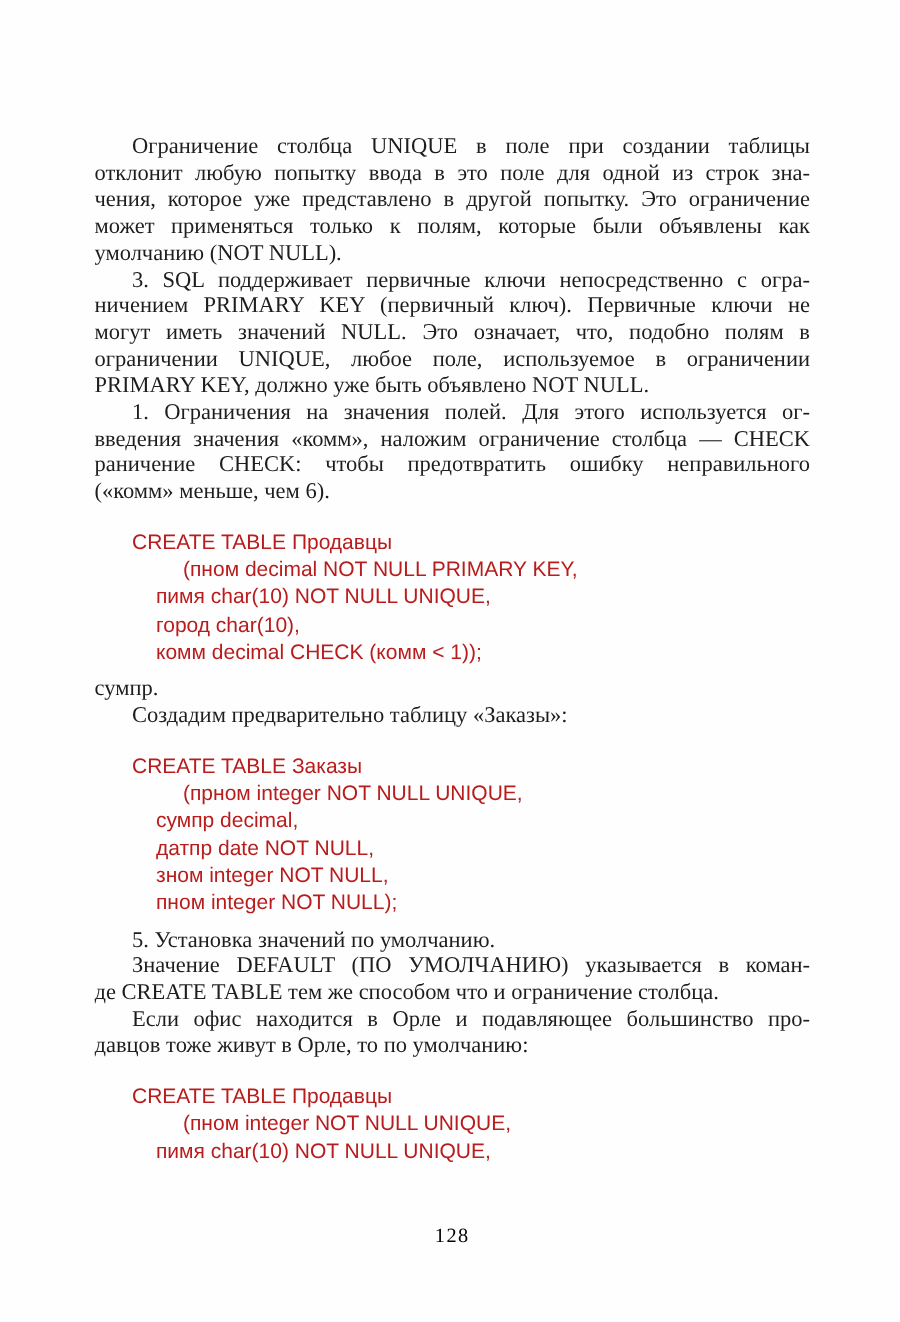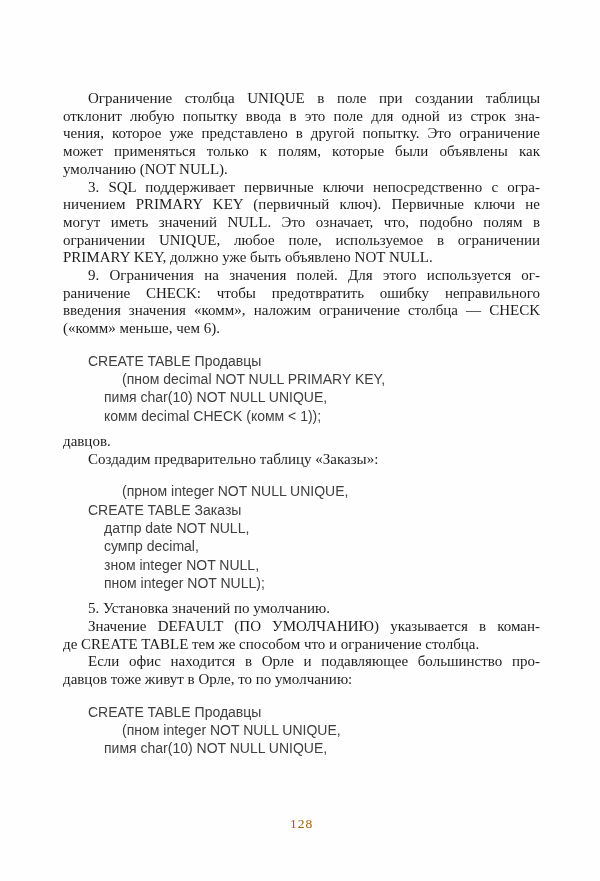--- a/index.html
+++ b/index.html
@@ -44,37 +44,37 @@
     text-align-last: left;
   }
   .code {
     margin: 14px 0 8px 25px;
     font-family: "Liberation Sans", sans-serif;
   }
   .code-line {
     font-size: 14px;
     line-height: 18.3px;
     white-space: nowrap;
-    color: #404040;
+    color: #b91c1c;
   }
   .code-line.open {
     margin-left: 34px;
   }
   .code-line.cont {
     margin-left: 16px;
   }
   .page-number {
     position: absolute;
     left: 63px;
     top: 816px;
     width: 477px;
     text-align: center;
     font-size: 13.5px;
     letter-spacing: 1px;
-    color: #a16207;
+    color: #000000;
   }
 </style>
 </head>
 <body>
 
 <div class="page">
   <div class="text-column" id="content">
       <div class="para">
         <div class="line ind">Ограничение столбца UNIQUE в поле при создании таблицы</div>
         <div class="line">отклонит любую попытку ввода в это поле для одной из строк зна-</div>
@@ -83,42 +83,43 @@
         <div class="line endp">умолчанию (NOT NULL).</div>
       </div>
       <div class="para">
         <div class="line ind">3. SQL поддерживает первичные ключи непосредственно с огра-</div>
         <div class="line">ничением PRIMARY KEY (первичный ключ). Первичные ключи не</div>
         <div class="line">могут иметь значений NULL. Это означает, что, подобно полям в</div>
         <div class="line">ограничении UNIQUE, любое поле, используемое в ограничении</div>
         <div class="line endp">PRIMARY KEY, должно уже быть объявлено NOT NULL.</div>
       </div>
       <div class="para">
-        <div class="line ind">9. Ограничения на значения полей. Для этого используется ог-</div>
+        <div class="line ind">1. Ограничения на значения полей. Для этого используется ог-</div>
+        <div class="line">введения значения «комм», наложим ограничение столбца — CHECK</div>
         <div class="line">раничение CHECK: чтобы предотвратить ошибку неправильного</div>
-        <div class="line">введения значения «комм», наложим ограничение столбца — CHECK</div>
         <div class="line endp">(«комм» меньше, чем 6).</div>
       </div>
       <div class="code">
         <div class="code-line">CREATE TABLE Продавцы</div>
         <div class="code-line open">(пном decimal NOT NULL PRIMARY KEY,</div>
         <div class="code-line cont">пимя char(10) NOT NULL UNIQUE,</div>
+        <div class="code-line cont">город char(10),</div>
         <div class="code-line cont">комм decimal CHECK (комм &lt; 1));</div>
       </div>
       <div class="para">
-        <div class="line endp">давцов.</div>
+        <div class="line endp">сумпр.</div>
       </div>
       <div class="para">
         <div class="line ind endp">Создадим предварительно таблицу «Заказы»:</div>
       </div>
       <div class="code">
+        <div class="code-line">CREATE TABLE Заказы</div>
         <div class="code-line open">(прном integer NOT NULL UNIQUE,</div>
-        <div class="code-line">CREATE TABLE Заказы</div>
+        <div class="code-line cont">сумпр decimal,</div>
         <div class="code-line cont">датпр date NOT NULL,</div>
-        <div class="code-line cont">сумпр decimal,</div>
         <div class="code-line cont">зном integer NOT NULL,</div>
         <div class="code-line cont">пном integer NOT NULL);</div>
       </div>
       <div class="para">
         <div class="line ind endp">5. Установка значений по умолчанию.</div>
       </div>
       <div class="para">
         <div class="line ind">Значение DEFAULT (ПО УМОЛЧАНИЮ) указывается в коман-</div>
         <div class="line endp">де CREATE TABLE тем же способом что и ограничение столбца.</div>
       </div>

